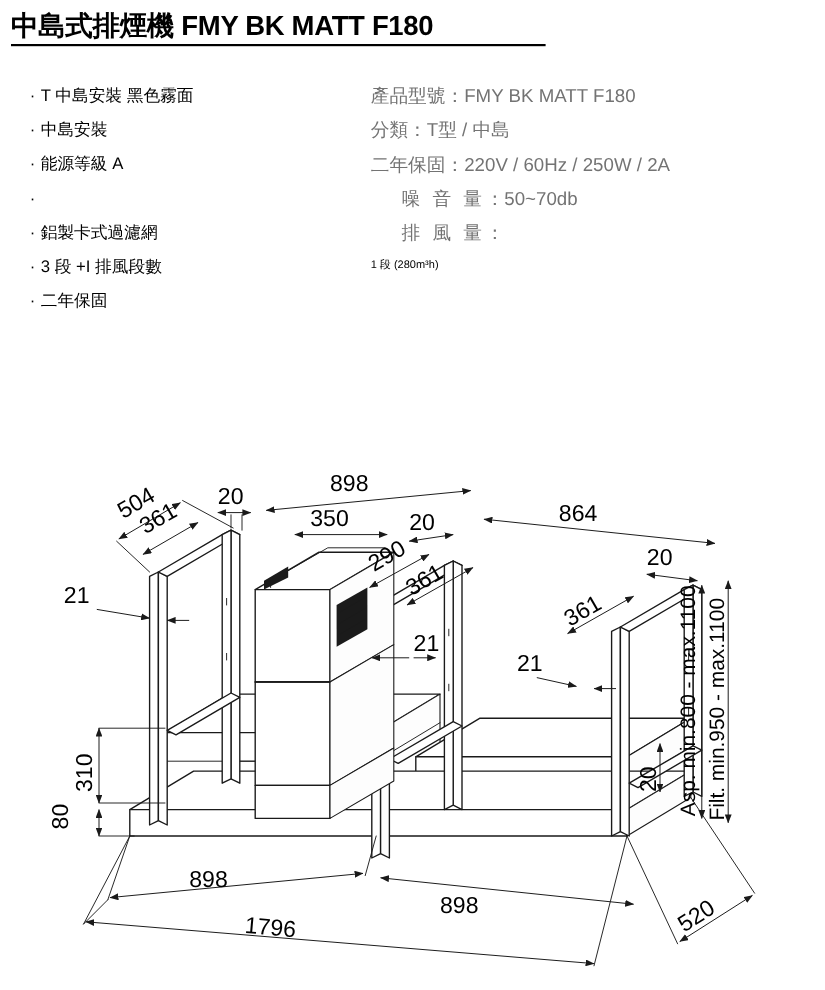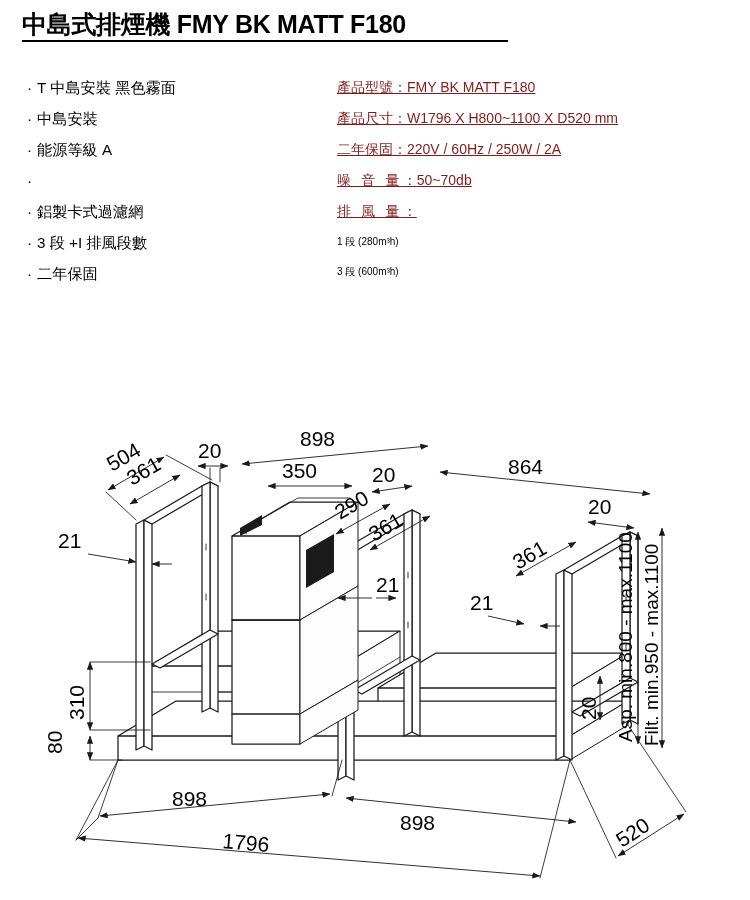--- a/index.html
+++ b/index.html
@@ -7,21 +7,21 @@
     width:750px;height:900px;
     background:#ffffff;
     font-family:"Liberation Sans","DejaVu Sans",sans-serif;
     color:#111111;
     overflow:hidden;
     position:relative;
   }
   #sheet{position:relative;width:750px;height:900px;}
 
   
-  .title-wrap{position:absolute;left:22px;top:10px;width:500px;}
+  .title-wrap{position:absolute;left:10px;top:10px;width:500px;}
   .title{
     font-size:25px;font-weight:700;line-height:1.12;
     letter-spacing:-0.3px;white-space:nowrap;color:#000;
   }
   .title-rule{
     margin-top:2px;border-bottom:2.1px solid #000;width:486px;
   }
 
   
   .spec-left{position:absolute;left:27px;top:72px;width:300px;}
@@ -31,23 +31,23 @@
     display:flex;align-items:baseline;
     font-size:15.2px;line-height:31px;white-space:nowrap;color:#000;
   }
   .bullet-dot{
     display:inline-block;width:10px;flex:0 0 10px;
     font-size:15.2px;color:#000;
   }
   .bullet-text{display:inline-block;}
 
   .spec-row{
-    font-size:14px;line-height:31px;white-space:nowrap;color:#7f1d1d;text-decoration:underline;
-  }
-  .spec-row .lbl-wide{letter-spacing:3.2px;}
+    font-size:17px;line-height:31px;white-space:nowrap;color:#737373;
+  }
+  .spec-row .lbl-wide{letter-spacing:3.2px;margin-left:28px;}
 
   .flow-row{
     font-size:10px;line-height:30px;white-space:nowrap;color:#000;
   }
 
   
   #drawing{position:absolute;left:0;top:424px;width:750px;height:476px;}
   #drawing svg{display:block;}
   .ln{fill:none;stroke:#1a1a1a;stroke-width:1.25;stroke-linecap:round;stroke-linejoin:round;}
   .ln-thin{fill:none;stroke:#1a1a1a;stroke-width:0.85;stroke-linecap:round;stroke-linejoin:round;}
@@ -103,33 +103,32 @@
       <span class="bullet-dot">·</span>
       <span class="bullet-text">二年保固</span>
     </div>
   </div>
 
   <div class="spec-right">
     <div class="spec-row">
       <span>產品型號</span><span>：</span><span>FMY BK MATT F180</span>
     </div>
     <div class="spec-row">
-      <span>產品尺寸</span><span>：</span><span>W1796 X H800~1100  X D520 mm</span>
+      <span>分類</span><span>：</span><span>T型 / 中島</span>
     </div>
     <div class="spec-row">
       <span>二年保固</span><span>：</span><span>220V / 60Hz  / 250W / 2A</span>
     </div>
     <div class="spec-row">
       <span class="lbl-wide">噪 音 量</span><span>：</span><span>50~70db</span>
     </div>
     <div class="spec-row">
       <span class="lbl-wide">排 風 量</span><span>：</span>
     </div>
     <div class="flow-row">1 段 (280m³h)</div>
-    <div class="flow-row">3 段 (600m³h)</div>
   </div>
 
   <div id="drawing">
     <svg width="750" height="476" viewBox="0 0 750 476" xmlns="http://www.w3.org/2000/svg">
 
       <defs>
         <marker id="ar" markerWidth="9" markerHeight="7" refX="8.5" refY="3.5" orient="auto">
           <path d="M0,0 L9,3.5 L0,7 z" class="arw"></path>
         </marker>
         <marker id="arS" markerWidth="9" markerHeight="7" refX="0.5" refY="3.5" orient="auto">

